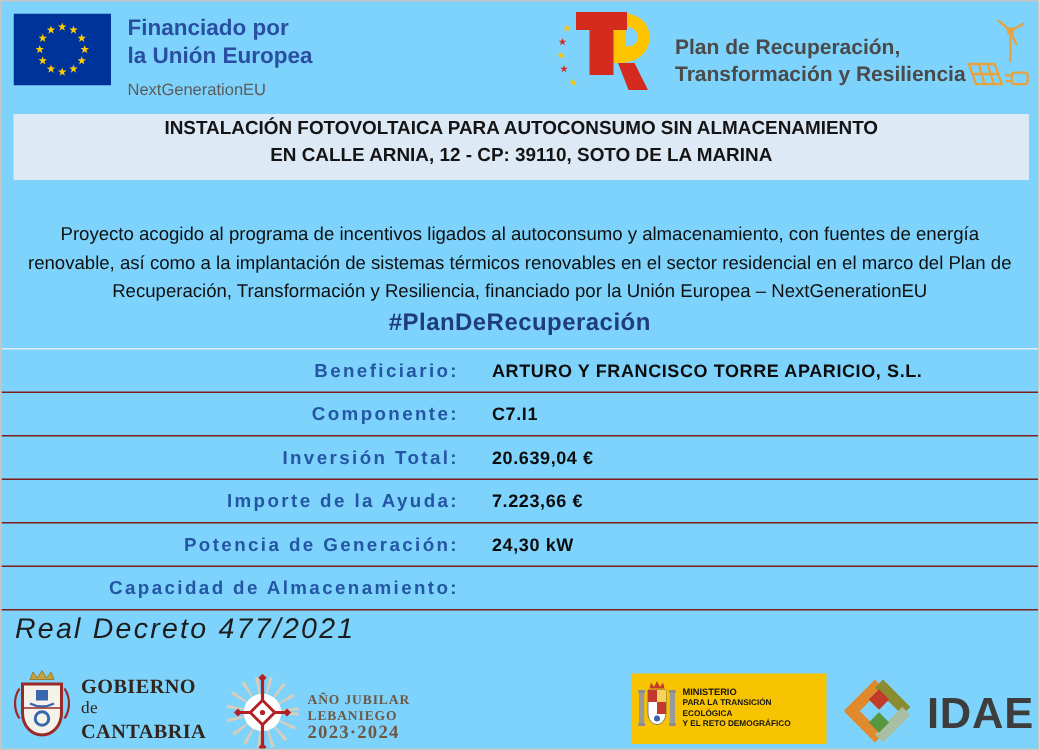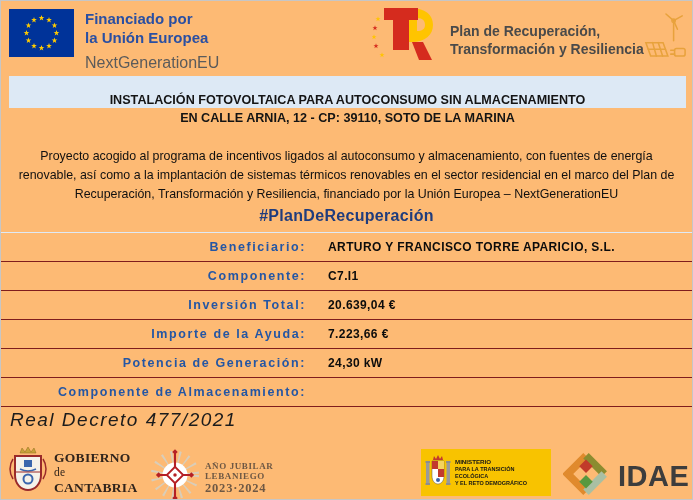--- a/index.html
+++ b/index.html
@@ -1,33 +1,33 @@
 <!DOCTYPE html>
 <html><head>
 <meta charset="utf-8">
 <style>
   html,body{margin:0;padding:0;background:#ffffff;}
   .page{
     position:relative;width:693px;height:500px;box-sizing:border-box;
-    border:1px solid #c6c6c6;background:#fdba74;overflow:hidden;
+    border:1px solid #c6c6c6;background:#7dd3fc;overflow:hidden;
     font-family:"Liberation Sans",sans-serif;color:#111;
   }
   
   .eu-block{position:absolute;left:8px;top:8px;display:flex;gap:11px;}
   .eu-text{padding-top:0;}
   .eu-bold{font-size:15px;font-weight:bold;color:#2a4fa2;line-height:19px;}
-  .eu-ngeu{font-size:16px;color:#5b5b5b;margin-top:7px;}
+  .eu-ngeu{font-size:11px;color:#5b5b5b;margin-top:7px;}
   .prtr-block{position:absolute;left:371px;top:5px;display:flex;gap:16px;}
   .prtr-text{padding-top:16px;font-size:14px;font-weight:bold;color:#4a4a4a;line-height:18px;}
   .energy{position:absolute;left:642px;top:8px;}
   
   .title-bar{
-    position:absolute;left:8px;top:75px;width:677px;height:32px;box-sizing:border-box;
+    position:absolute;left:8px;top:75px;width:677px;height:44px;box-sizing:border-box;
     background:#dde9f5;text-align:center;font-weight:bold;font-size:12.6px;
-    color:#141414;line-height:18px;padding-top:15px;
+    color:#141414;line-height:18px;padding-top:0;
   }
   
   .intro{position:absolute;left:0;right:0;top:146px;text-align:center;
     font-size:12.4px;color:#101010;line-height:19px;}
   .intro-inner{max-width:662px;margin:0 auto;}
   .hashtag{position:absolute;left:0;right:0;top:206px;text-align:center;
     font-size:16px;font-weight:bold;color:#1f3c7d;letter-spacing:.3px;}
   
   .details{position:absolute;left:0;right:0;top:231px;border-top:1px solid #dfeaf6;}
   .row{display:flex;align-items:center;height:28px;border-bottom:1px solid #7f1d1d;}
@@ -149,21 +149,21 @@
     </div>
     <div class="row">
       <div class="lbl">Importe de la Ayuda:</div>
       <div class="val">7.223,66 €</div>
     </div>
     <div class="row">
       <div class="lbl">Potencia de Generación:</div>
       <div class="val">24,30 kW</div>
     </div>
     <div class="row">
-      <div class="lbl">Componente de Almacenamiento:</div>
+      <div class="lbl">Capacidad de Almacenamiento:</div>
       <div class="val"></div>
     </div>
   </div>
 
   <div class="decree">Real Decreto 477/2021</div>
 
   <div class="cantabria">
     <span>
       <svg width="38" height="50" viewBox="0 0 36 50">
         <path d="M10,8 L12,3 L15,7 L18,2 L21,7 L24,3 L26,8 Z" fill="#C8A23A" stroke="#8a6a1a" stroke-width="0.5"></path>

